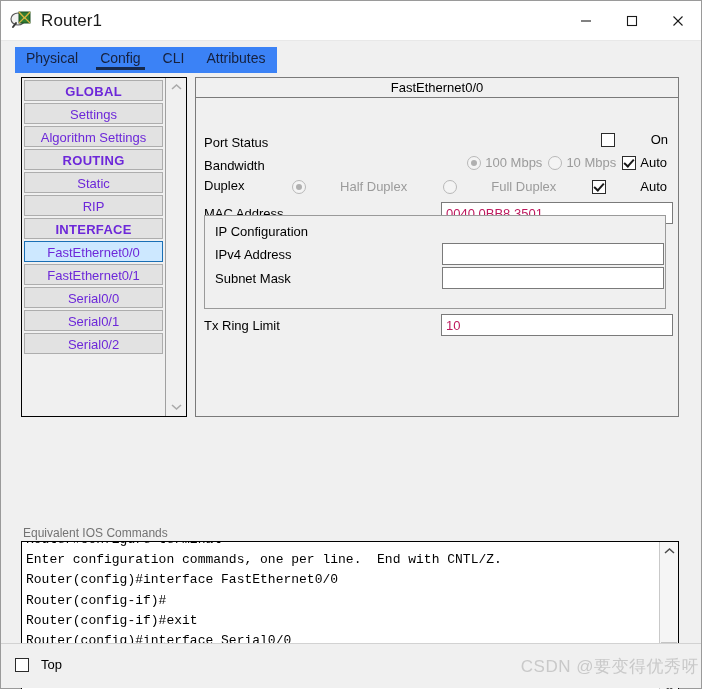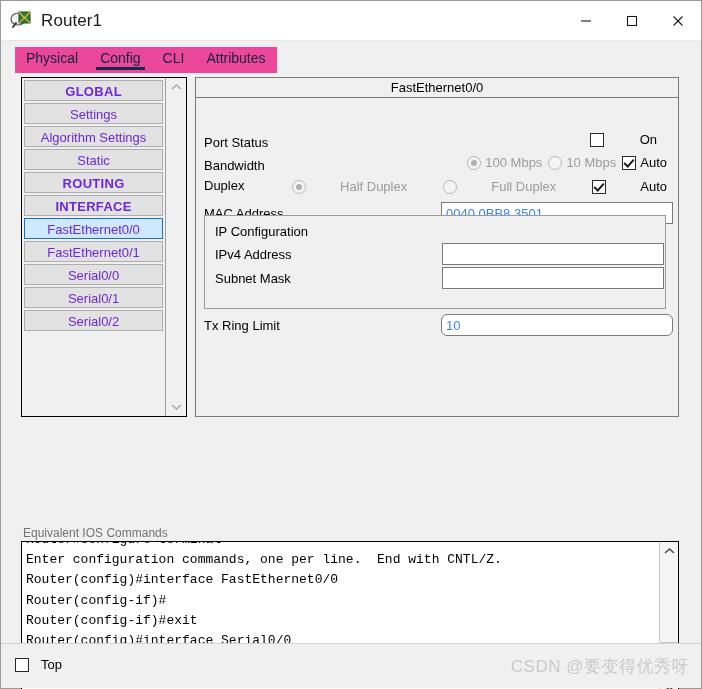--- a/index.html
+++ b/index.html
@@ -78,21 +78,21 @@
   #tabstrip::after {
     content: "";
     position: absolute;
     left: 14px; right: 0; bottom: 0;
     height: 0;
   }
   .tab {
     padding: 3px 11px 7px 11px;
     font-size: 14px;
     color: #16213e;
-    background: #ec4899;
+    background: #3b82f6;
     cursor: default;
     position: relative;
     white-space: nowrap;
   }
   .tab.active::after {
     content: "";
     position: absolute;
     left: 7px; right: 7px; bottom: 3px;
     height: 3px;
     background: #16294d;
@@ -243,21 +243,21 @@
 
   .txtfield {
     position: absolute;
     box-sizing: border-box;
     border: 1px solid #7a7a7a;
     background: #ffffff;
     font-family: "Liberation Sans", sans-serif;
     font-size: 13px;
     padding: 0 4px;
     line-height: 20px;
-    color: #3b82f6;
+    color: #be185d;
     outline: none;
   }
 
   #ipgroup {
     position: absolute;
     left: 8px; top: 117px;
     width: 462px;
     height: 94px;
     box-sizing: border-box;
     border: 1px solid #9a9a9a;
@@ -328,21 +328,21 @@
     left: 14px; top: 13px;
     display: flex;
     align-items: center;
   }
   #top-label {
     font-size: 13px;
     margin-left: 12px;
   }
   #watermark {
     position: absolute;
-    right: 12px; top: 11px;
+    right: 2px; top: 11px;
     font-size: 17px;
     color: #c9c9c9;
     letter-spacing: .5px;
     white-space: nowrap;
   }
 </style>
 </head>
 <body>
 
 <div id="window">
@@ -385,22 +385,23 @@
     <div class="tab">Attributes</div>
   </div>
 
   <div id="content">
 
     <div id="sidebar">
       <div id="sidebar-list">
         <div class="side-item header">GLOBAL</div>
         <div class="side-item">Settings</div>
         <div class="side-item">Algorithm Settings</div>
+        <div class="side-item header">ROUTING</div>
         <div class="side-item">Static</div>
-        <div class="side-item header">ROUTING</div>
+        <div class="side-item">RIP</div>
         <div class="side-item header">INTERFACE</div>
         <div class="side-item selected">FastEthernet0/0</div>
         <div class="side-item">FastEthernet0/1</div>
         <div class="side-item">Serial0/0</div>
         <div class="side-item">Serial0/1</div>
         <div class="side-item">Serial0/2</div>
       </div>
       <div id="sidebar-scroll">
         <div class="sb-arrow up">
           <svg width="11" height="8" viewBox="0 0 11 8">
@@ -413,21 +414,21 @@
             </svg>
         </div>
       </div>
     </div>
 
     <div id="main-panel">
       <div id="panel-title">FastEthernet0/0</div>
       <div id="panel-body">
 
         <div class="field-label" style="left:8px; top:37px;">Port Status</div>
-        <div class="row" style="right:15px; top:34px;gap:32px;">
+        <div class="row" style="right:4px; top:34px;gap:32px;">
           <span class="cbox"></span>
           <span class="ctl-text">On</span>
         </div>
 
         <div class="field-label" style="left:8px; top:60px;">Bandwidth</div>
         <div class="row" style="right:5px; top:57px;">
           <span class="radio on"></span>
           <span class="ctl-text disabled">100 Mbps</span>
           <span class="radio"></span>
           <span class="ctl-text disabled">10 Mbps</span>
@@ -450,21 +451,21 @@
 
         <div id="ipgroup">
           <div class="field-label" style="left:10px; top:8px;">IP Configuration</div>
           <div class="field-label" style="left:10px; top:31px;">IPv4 Address</div>
           <input class="txtfield" style="left: 237px; top: 27px; width: 222px; height: 22px;" value="">
           <div class="field-label" style="left:10px; top:55px;">Subnet Mask</div>
           <input class="txtfield" style="left: 237px; top: 51px; width: 222px; height: 22px;" value="">
         </div>
 
         <div class="field-label" style="left:8px; top:220px;">Tx Ring Limit</div>
-        <input class="txtfield" style="left: 245px; top: 216px; width: 232px; height: 22px; border-radius: 6px;" value="10">
+        <input class="txtfield" style="left: 245px; top: 216px; width: 232px; height: 22px;" value="10">
 
       </div>
     </div>
 
     <div id="ios-label">Equivalent IOS Commands</div>
     <div id="ios-box">
       <div id="ios-text">Router#configure terminal
 Enter configuration commands, one per line.  End with CNTL/Z.
 Router(config)#interface FastEthernet0/0
 Router(config-if)#

